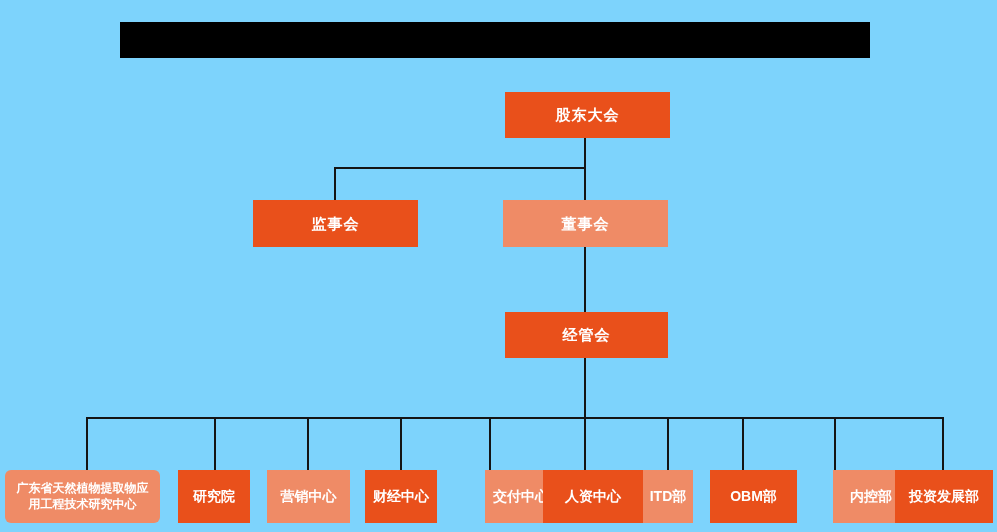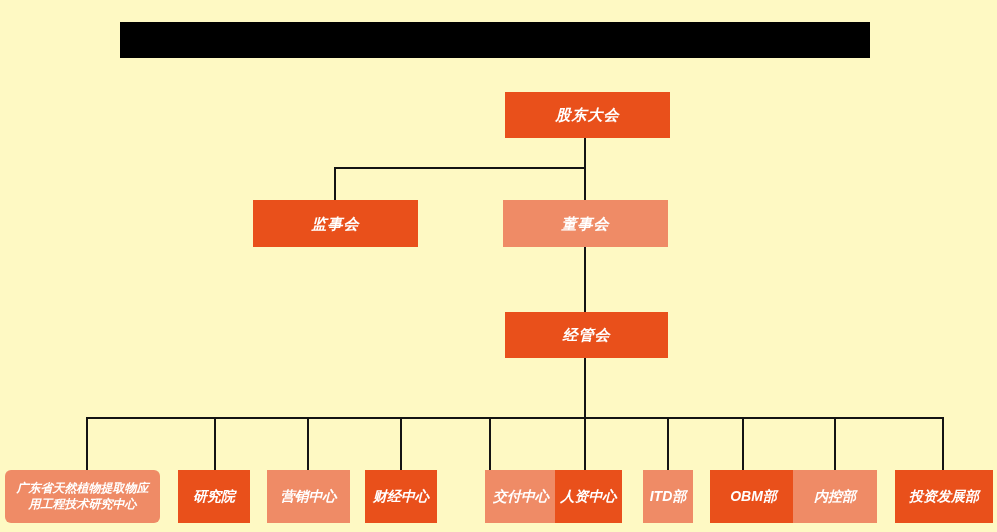--- a/index.html
+++ b/index.html
@@ -5,23 +5,22 @@
   html, body {
     margin: 0;
     padding: 0;
     background: #ffffff;
     font-family: "Liberation Sans", "DejaVu Sans", sans-serif;
   }
   .canvas {
     position: relative;
     width: 997px;
     height: 532px;
-    background: #fef9c3;
+    background: #7dd3fc;
     overflow: hidden;
-    font-style: italic;
   }
   .redacted-bar {
     position: absolute;
     left: 120px;
     top: 22px;
     width: 750px;
     height: 36px;
     background: #000000;
   }
   .node {
@@ -56,24 +55,24 @@
   .n-directors    { left: 503px; top: 200px; width: 165px; height: 47px; }
   
   .n-management   { left: 505px; top: 312px; width: 163px; height: 46px; }
   
   .row4 { top: 470px; height: 53px; font-size: 14px; letter-spacing: 0; }
   .n-gd-center        { left: 5px;   width: 155px; font-size: 12px; font-weight: bold; border-radius: 6px; }
   .n-research         { left: 178px; width: 72px; }
   .n-marketing        { left: 267px; width: 83px; }
   .n-finance          { left: 365px; width: 72px; }
   .n-delivery         { left: 453px; width: 72px; margin-left: 32px; }
-  .n-hr               { left: 555px; width: 67px; }
+  .n-hr               { left: 543px; width: 100px; }
   .n-itd              { left: 643px; width: 50px; }
   .n-obm              { left: 710px; width: 87px; }
-  .n-internal-control { left: 793px; width: 84px; }
+  .n-internal-control { left: 833px; width: 76px; }
   .n-investment       { left: 895px; width: 98px; }
 
   
   .l-sh-down       { left: 584px; top: 138px; height: 62px; }            
   .l-branch-h      { left: 335px; top: 167px; width: 251px; }            
   .l-sup-down      { left: 334px; top: 167px; height: 33px; }            
   .l-dir-mgmt      { left: 584px; top: 247px; height: 65px; }            
   .l-mgmt-down     { left: 584px; top: 358px; height: 112px; }           
   .l-bus-h         { left: 86px;  top: 417px; width: 857px; }            
   .l-drop-1  { left: 86px;  top: 417px; height: 53px; }

